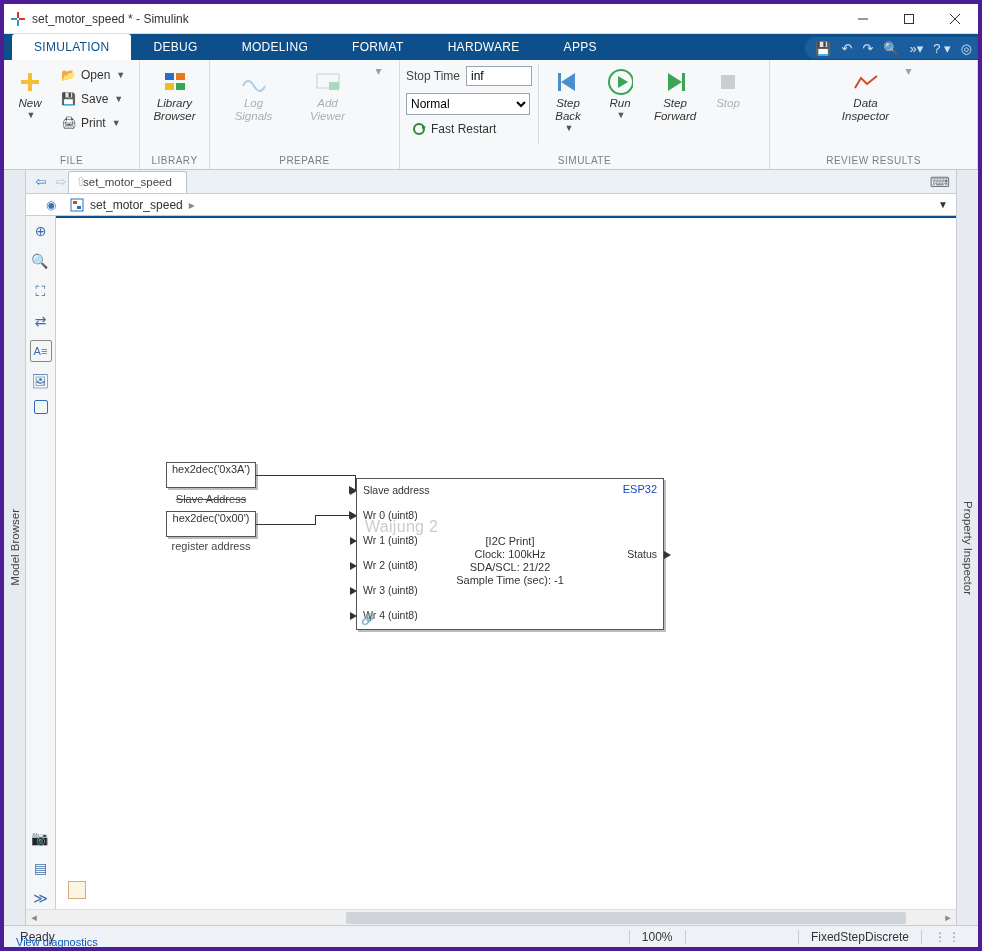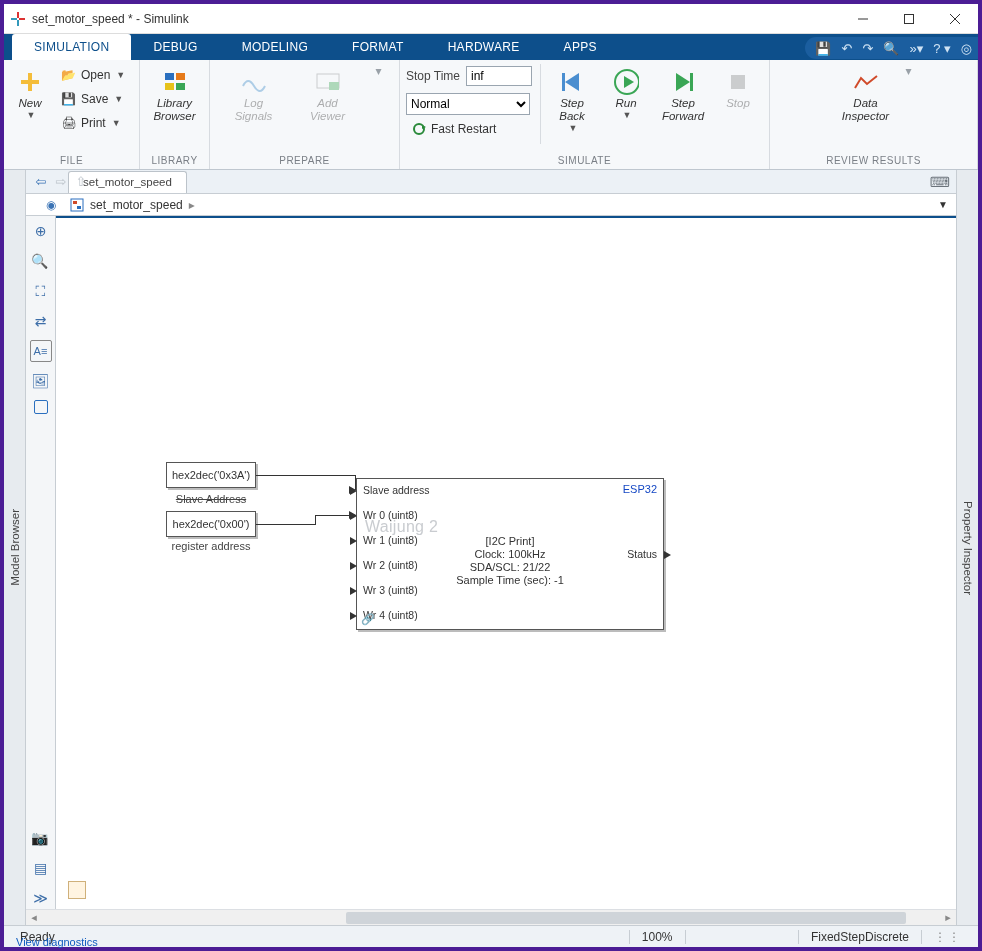--- a/index.html
+++ b/index.html
@@ -57,21 +57,21 @@
 
   .canvas-wrap { flex:1; display:flex; flex-direction:column; background:#fff; min-width:0; }
   .canvas { flex:1; position:relative; overflow:hidden; border-top:2px solid #0d4f8b; }
   .hscroll { height:16px; background:#f0f0f0; display:flex; align-items:center; position:relative; border-top:1px solid #dcdfe3; }
   .hscroll .larrow,.hscroll .rarrow { width:16px; text-align:center; color:#888; font-size:11px; cursor:pointer; }
   .hscroll .thumb { position:absolute; height:12px; top:2px; background:#cfd4d9; border-radius:2px; }
 
   .mini { position:absolute; left:12px; bottom:10px; width:18px; height:18px; border:1px solid #cfb07a; background:#fff4e1; cursor:pointer; }
 
   
-  .const-block { position:absolute; width:90px; height:26px; border:1px solid #555; background:#fff; box-shadow:2px 2px 0 #bcbcbc; display:flex; align-items:center; justify-content:center; font-size:11px; cursor:move; }
+  .const-block { position:absolute; width:90px; height:26px; border:1px solid #555; background:#fff; box-shadow:2px 2px 0 #bcbcbc; display:flex; align-items:flex-start; justify-content:center; font-size:11px; cursor:move; }
   .const-label { position:absolute; font-size:11px; color:#444; text-align:center; width:110px; }
   .main-block { position:absolute; border:1px solid #555; background:#fff; box-shadow:2px 2px 0 #bcbcbc; cursor:move; }
   .main-block .watermark { position:absolute; top:1px; left:8px; font-size:16px; color:#c9ccd0; letter-spacing:.3px;margin-top:38px; }
   .main-block .brand { position:absolute; top:4px; right:6px; font-size:11px; color:#1548c4; }
   .main-block .center { position:absolute; left:0; right:0; top:56px; text-align:center; font-size:11px; color:#333; line-height:13px; }
   .port-in { position:absolute; left:-7px; width:0; height:0; border-top:4px solid transparent; border-bottom:4px solid transparent; border-left:7px solid #333; }
   .port-out { position:absolute; right:-8px; width:0; height:0; border-top:4px solid transparent; border-bottom:4px solid transparent; border-left:7px solid #333; }
   .port-label { position:absolute; left:6px; font-size:10.5px; color:#333; }
   .port-label.out { left:auto; right:6px; }
   .link { position:absolute; left:4px; bottom:3px; font-size:11px; color:#666; }
@@ -210,21 +210,21 @@
             </span>
           <span class="txt" style="white-space:pre">Add
 Viewer</span>
         </div>
         <div class="vsep">▾</div>
       </div>
       <div class="label">PREPARE</div>
     </div>
 
     <div class="group" style="width:370px">
-      <div class="body" style="gap:8px">
+      <div class="body" style="">
         <div style="display:flex;flex-direction:column;gap:3px;padding-top:2px">
           <div class="form-row">
             <label>Stop Time</label>
             <input type="text" value="inf" style="">
           </div>
           <select class="normal">
             <option>Normal</option>
           </select>
           <div class="small-row">
             <span class="ic">

